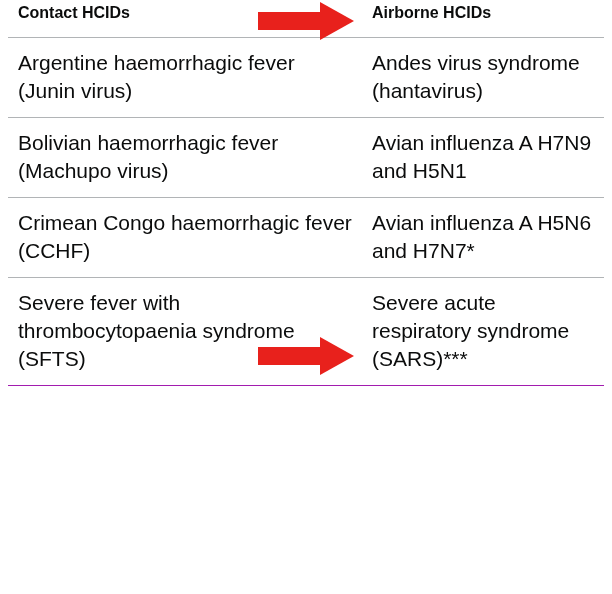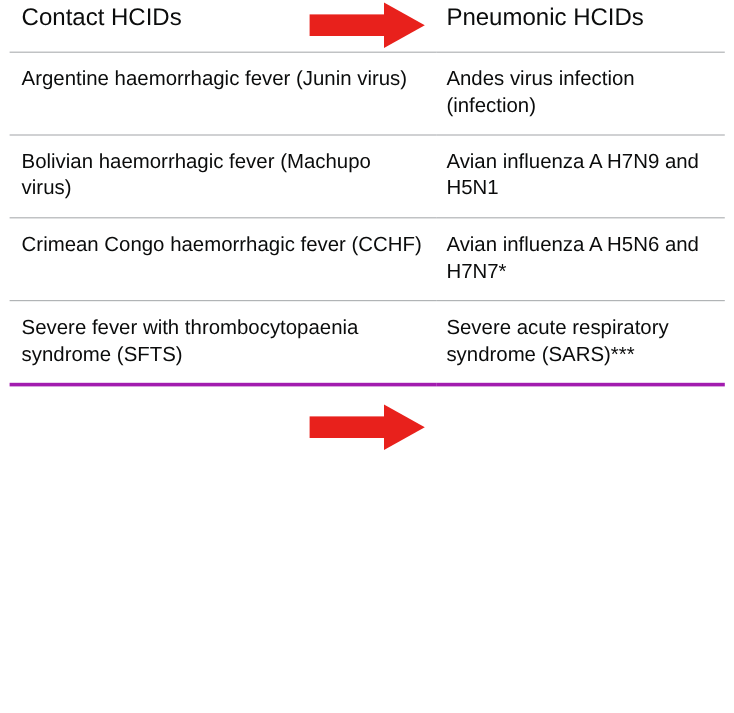--- a/index.html
+++ b/index.html
@@ -25,38 +25,38 @@
     border-collapse: collapse;
     width: 596px;
     margin-left: 8px;
     table-layout: fixed;
   }
   table.hcid-table th,
   table.hcid-table td {
     text-align: left;
     vertical-align: top;
     padding: 11px 10px 12px 10px;
-    font-size: 17px;
+    font-size: 21px;
     line-height: 1.33;
     border-bottom: 1px solid #b1b4b6;
   }
   table.hcid-table th {
-    font-weight: normal;
-    font-size: 20px;
+    font-weight: bold;
+    font-size: 16px;
     padding-top: 2px;
     padding-bottom: 14px;
   }
   table.hcid-table col.c1 { width: 356px; }
   table.hcid-table col.c2 { width: 240px; }
   table.hcid-table td.col2,
   table.hcid-table th.col2 {
     padding-left: 8px;
   }
   table.hcid-table tr:last-child td {
-    border-bottom: 3px solid #a21caf;
+    border-bottom: 1px solid #a21caf;
   }
 
   
   .arrow {
     position: absolute;
     pointer-events: none;
   }
   .arrow .shaft {
     position: absolute;
     left: 0;
@@ -83,27 +83,27 @@
 
 <div class="table-wrap">
   <table class="hcid-table">
     <colgroup>
         <col class="c1">
         <col class="c2">
       </colgroup>
     <thead>
       <tr>
         <th class="col1">Contact HCIDs</th>
-        <th class="col2">Pneumonic HCIDs</th>
+        <th class="col2">Airborne HCIDs</th>
       </tr>
     </thead>
     <tbody>
       <tr>
         <td class="col1">Argentine haemorrhagic fever (Junin virus)</td>
-        <td class="col2">Andes virus infection (infection)</td>
+        <td class="col2">Andes virus syndrome (hantavirus)</td>
       </tr>
       <tr>
         <td class="col1">Bolivian haemorrhagic fever (Machupo virus)</td>
         <td class="col2">Avian influenza A H7N9 and H5N1</td>
       </tr>
       <tr>
         <td class="col1">Crimean Congo haemorrhagic fever (CCHF)</td>
         <td class="col2">Avian influenza A H5N6 and H7N7*</td>
       </tr>
       <tr>

